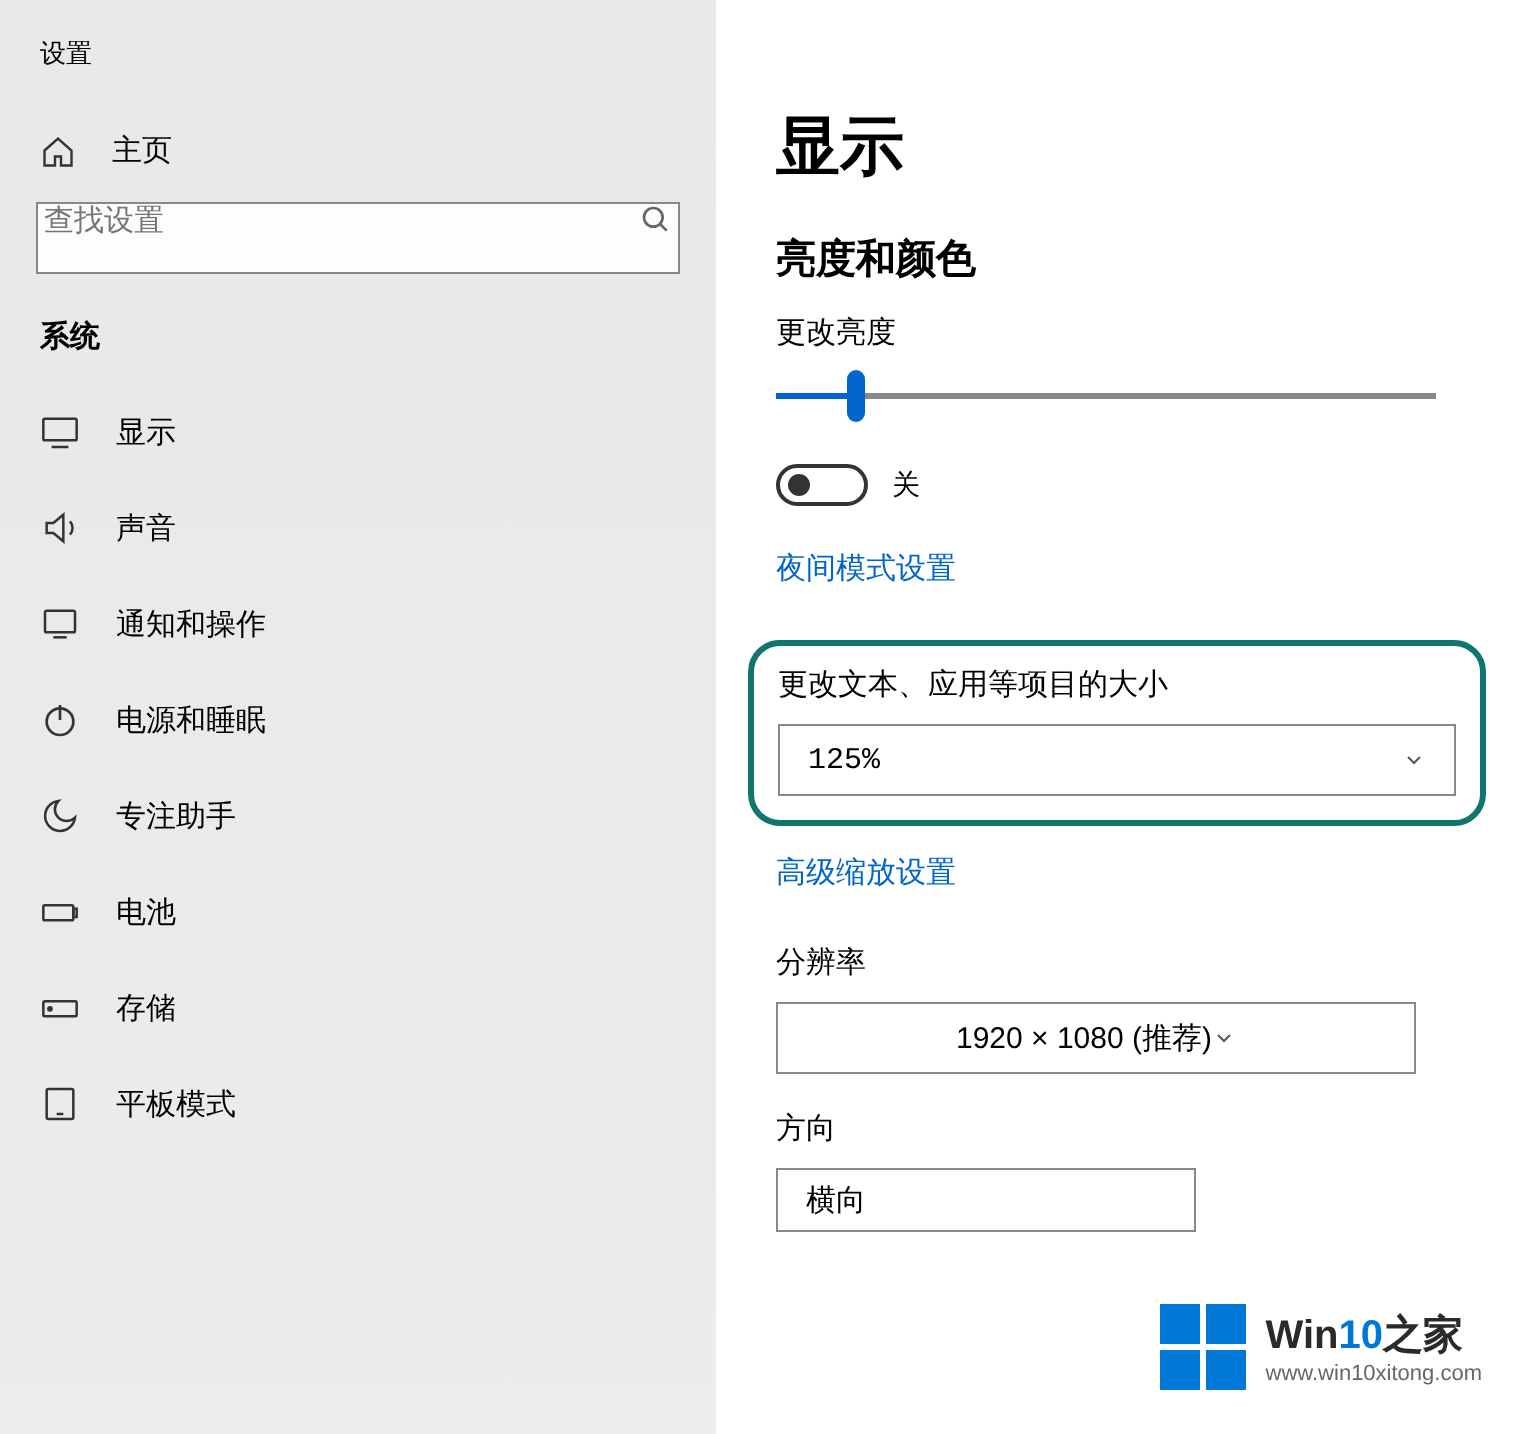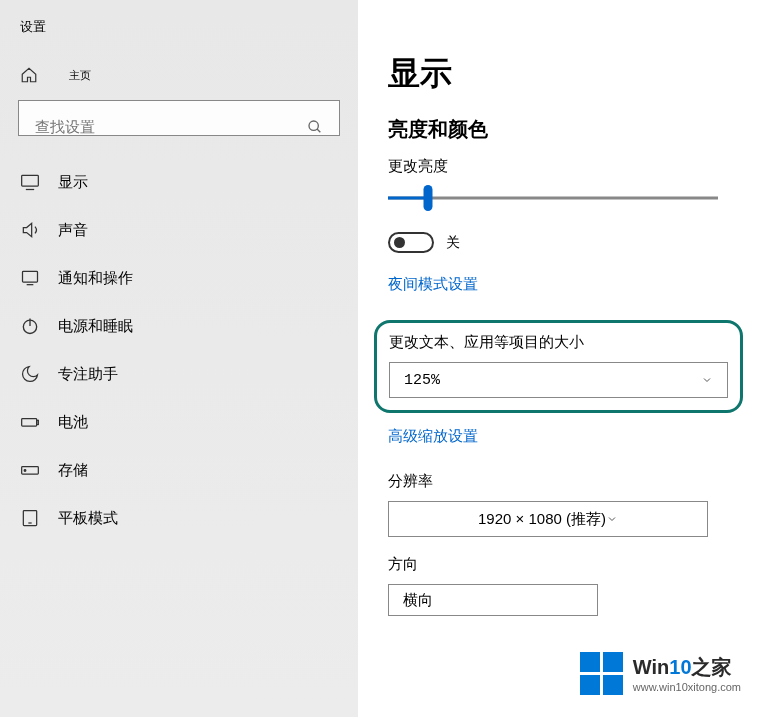--- a/index.html
+++ b/index.html
@@ -25,31 +25,31 @@
       flex-shrink: 0;
     }
     .app-title {
       font-size: 13px;
       padding: 0 20px 22px 20px;
     }
     .home-row {
       display: flex;
       align-items: center;
       padding: 8px 20px 16px 20px;
-      gap: 31px;
-      font-size: 11px;
+      gap: 18px;
+      font-size: 15px;
     }
     .search-box {
       margin: 0 18px 22px 18px;
       border: 1px solid #888;
       background: #fdfdfd;
       height: 36px;
       display: flex;
-      align-items: flex-end;
-      padding: 0 16px;
+      align-items: flex-start;
+      padding: 0 3px;
       justify-content: space-between;
     }
     .search-box input {
       border: none;
       outline: none;
       background: transparent;
       font-size: 15px;
       width: 260px;
       font-family: inherit;
     }
@@ -221,20 +221,21 @@
     <div class="search-box">
       <input placeholder="查找设置" style="">
       <span>
         <svg width="16" height="16" viewBox="0 0 24 24" fill="none" stroke="#666" stroke-width="2">
             <circle cx="10" cy="10" r="7"></circle>
             <line x1="20" y1="20" x2="15" y2="15"></line>
           </svg>
       </span>
     </div>
 
+    <div class="category-title">系统</div>
 
     <div class="nav-item">
       <span class="icon">
         <svg width="20" height="20" viewBox="0 0 24 24" fill="none" stroke="#333" stroke-width="1.5">
             <rect x="2" y="4" width="20" height="13" rx="1"></rect>
             <line x1="7" y1="21" x2="17" y2="21"></line>
           </svg>
       </span>
       <span>显示</span>
     </div>

